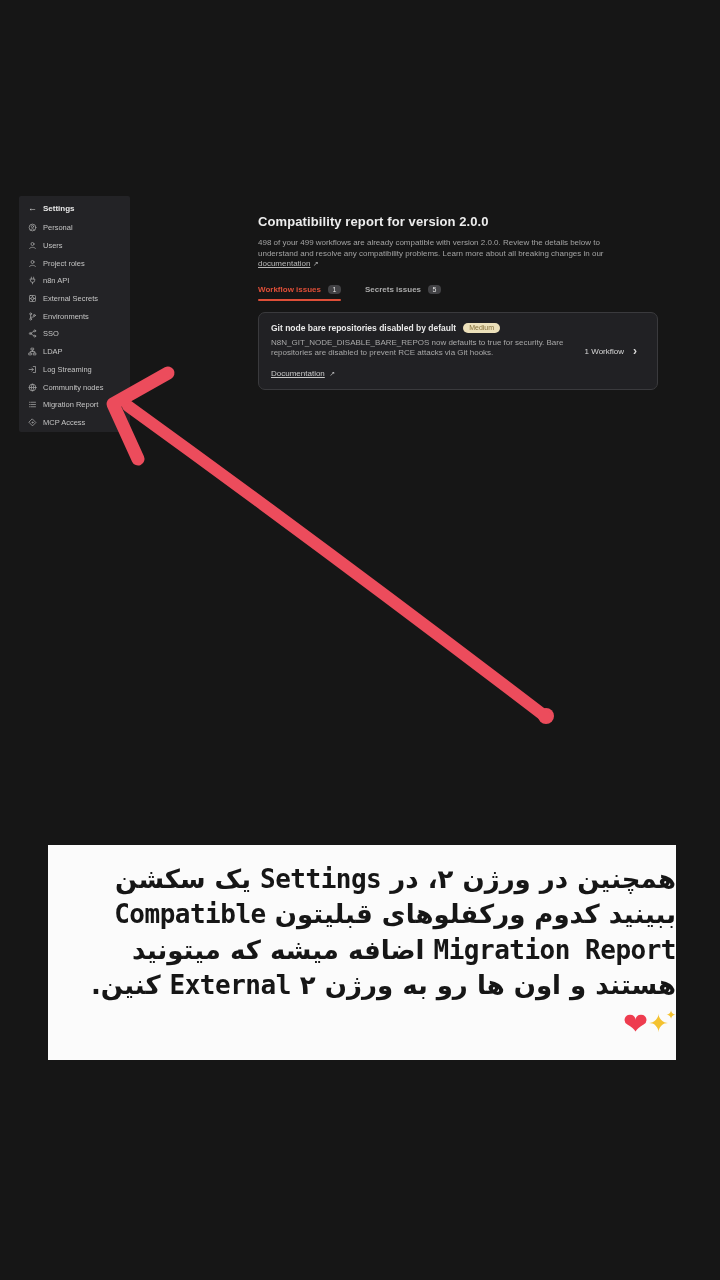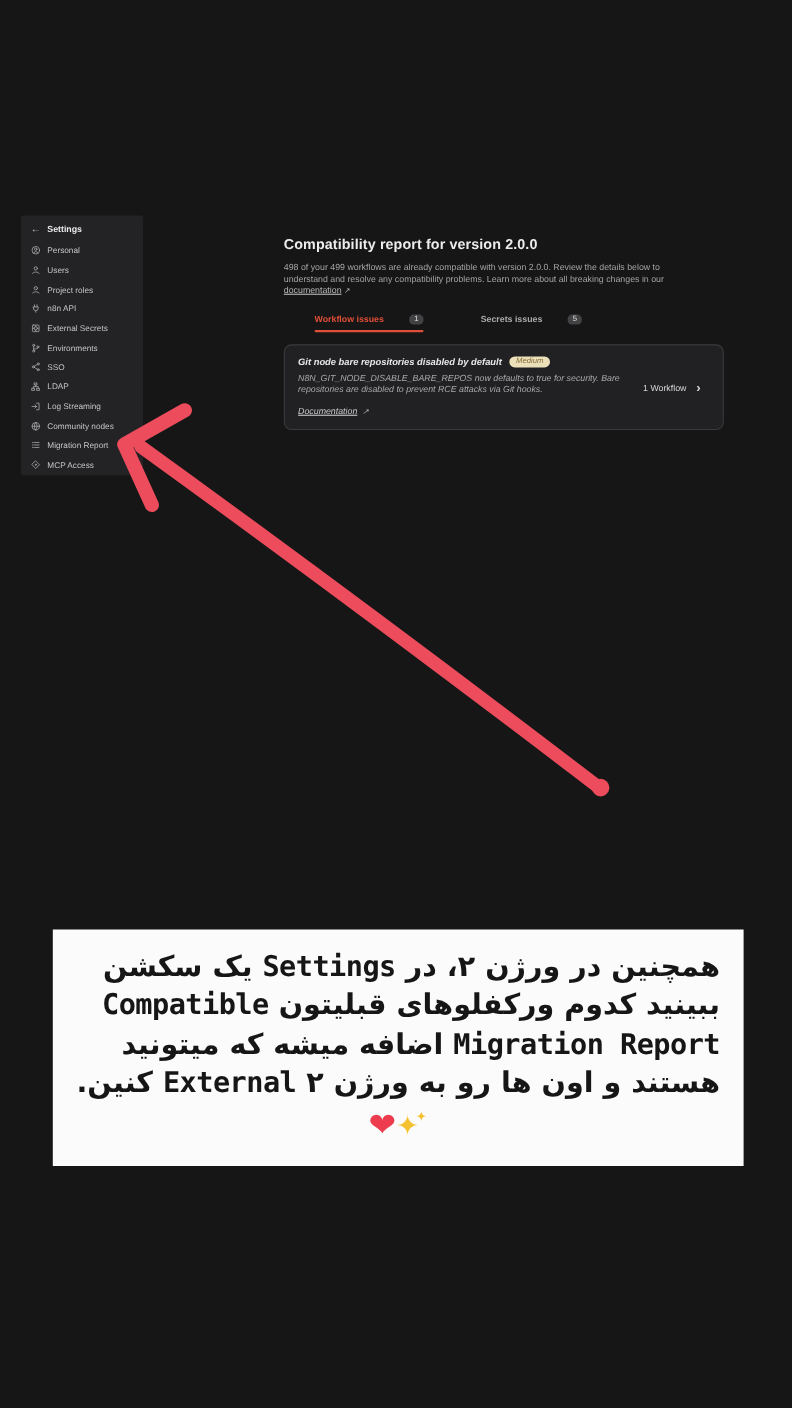--- a/index.html
+++ b/index.html
@@ -16,47 +16,47 @@
   .sicon{width:9px;height:9px;color:#a6a6a6;display:inline-flex;flex:none;}
   .sicon svg{width:9px;height:9px;display:block;}
 
   
   .main{position:absolute;left:258px;top:214px;width:402px;}
   .report-title{font-size:13px;font-weight:600;color:#ededed;margin:0 0 9px 0;letter-spacing:.1px;}
   .report-desc{font-size:8px;line-height:10.5px;color:#a3a3a3;width:378px;margin:0 0 15px 0;}
   .doc-link{color:#b8b8b8;text-decoration:underline;cursor:pointer;}
   .ext-glyph{font-size:7px;color:#b8b8b8;}
   .tabs{display:flex;gap:24px;margin-bottom:11px;}
-  .tab{display:flex;align-items:center;gap:23px;font-size:8px;font-weight:bold;color:#ababab;
-       padding-bottom:7px;position:relative;cursor:pointer;margin-left:28px;}
+  .tab{display:flex;align-items:center;gap:7px;font-size:8px;font-weight:bold;color:#ababab;
+       padding-bottom:7px;position:relative;cursor:pointer;}
   .tab.active{color:var(--accent,#df4f38);}
   .tab.active::after{content:"";position:absolute;left:0;right:0;bottom:0;height:2px;
        background:var(--accent,#df4f38);border-radius:1px;}
   .tab-badge{background:#424245;color:#e4e4e4;border-radius:4px;padding:1px 4px;
        font-size:7px;font-weight:normal;min-width:5px;text-align:center;}
 
   .issue-card{background:#212124;border:1px solid #3a3a3d;border-radius:7px;
        padding:10px 12px 9px 12px;display:flex;align-items:center;width:400px;
        box-sizing:border-box;min-height:64px;cursor:pointer;}
-  .issue-left{flex:1;font-style:italic;}
+  .issue-left{flex:1;}
   .issue-title-row{display:flex;align-items:center;gap:7px;margin-bottom:5px;}
   .issue-title{font-size:8.5px;font-weight:bold;color:#e9e9e9;}
   .sev-badge{background:#ece0ba;color:#85703a;font-size:7px;padding:1.5px 6px;border-radius:7px;}
   .issue-desc{font-size:8px;line-height:10px;color:#a8a8a8;width:307px;margin-bottom:4px;}
   .issue-doc{font-size:8px;color:#c9c9c9;text-decoration:underline;cursor:pointer;}
   .issue-right{display:flex;align-items:flex-start;gap:9px;font-size:8px;color:#d8d8d8;
        white-space:nowrap;margin-right:8px;}
   .chev{font-size:12px;line-height:8px;color:#d8d8d8;font-weight:bold;}
 
   
   .arrow-svg{position:absolute;left:0;top:0;pointer-events:none;}
 
   
   .caption{position:absolute;left:48px;top:845px;width:628px;height:215px;background:#fbfbfb;
-       display:flex;flex-direction:column;justify-content:center;align-items:center;}
+       display:flex;flex-direction:column;justify-content:center;}
   .cap-line{direction:rtl;unicode-bidi:plaintext;font-size:26px;font-weight:bold;color:#161616;
        line-height:35.5px;white-space:nowrap;font-family:"DejaVu Sans",sans-serif;}
   .cap-line{unicode-bidi:isolate;}
   .mono{font-family:"DejaVu Sans Mono",monospace;font-weight:bold;letter-spacing:-.5px;}
   .emoji-line{line-height:40px;display:flex;align-items:center;}
   .sparkle-large{color:#f4c230;font-size:25px;font-weight:bold;}
   .sparkle-small{color:#f4c230;font-size:12px;font-weight:bold;margin-left:-3px;transform:translateY(-9px);}
   .heart{color:#ee3c4f;font-size:30px;margin-left:-1px;}
 </style>
 </head>

